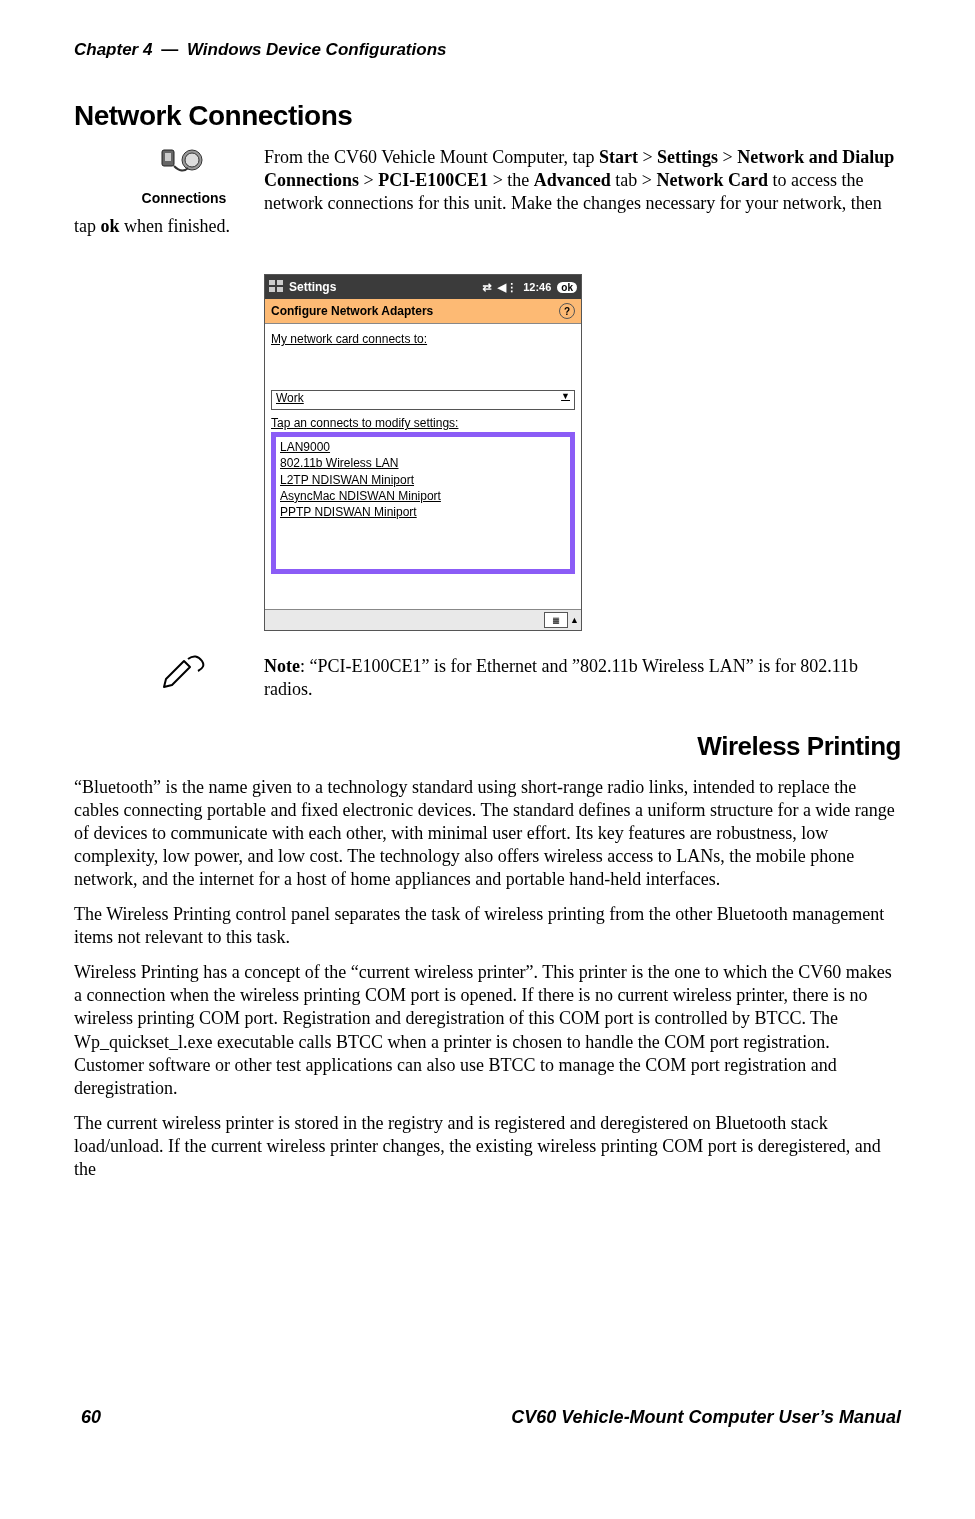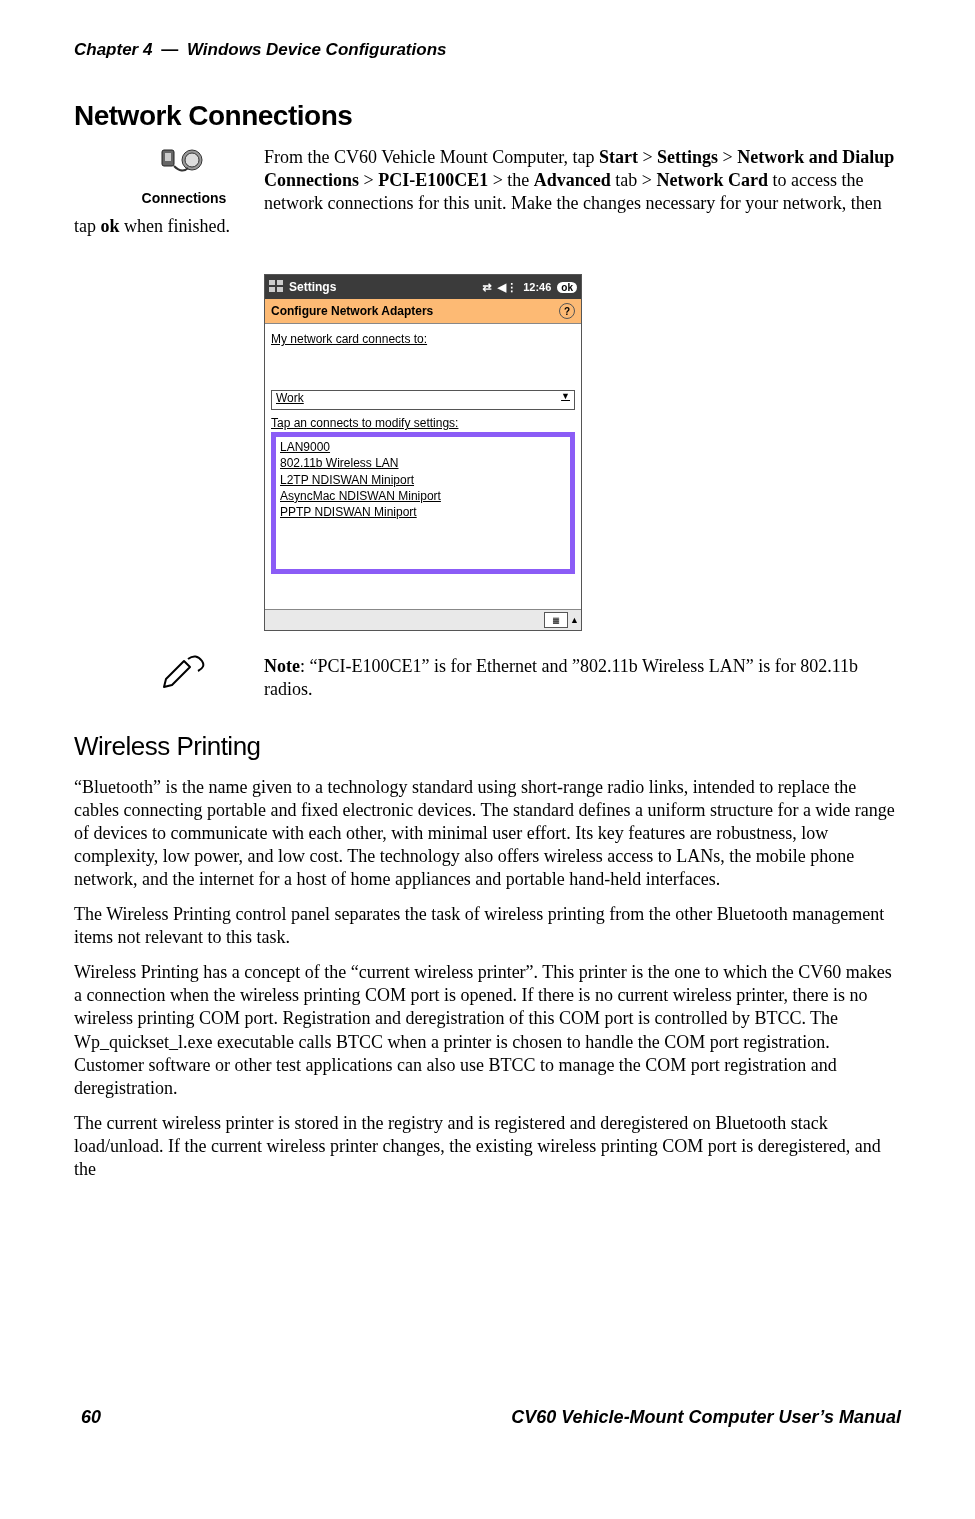--- a/index.html
+++ b/index.html
@@ -33,24 +33,25 @@
 
   h1.section-title {
     font-family: Liberation Sans, sans-serif;
     font-weight: 800;
     font-size: 28px;
     margin: 0 0 14px 0;
     letter-spacing: -0.5px;
   }
   h2.section-title {
     font-family: "Segoe UI Semibold", "Arial Narrow", Arial, sans-serif;
-    font-weight: 400;
+    font-weight: 700;
     font-size: 26px;
     margin: 18px 0 14px 0;
     letter-spacing: -0.5px;
+    text-align: right;
   }
 
   .indented-block {
     margin-left: 190px;
   }
   .para {
     font-size: 18px;
     line-height: 1.28;
     margin: 0 0 12px 0;
   }

